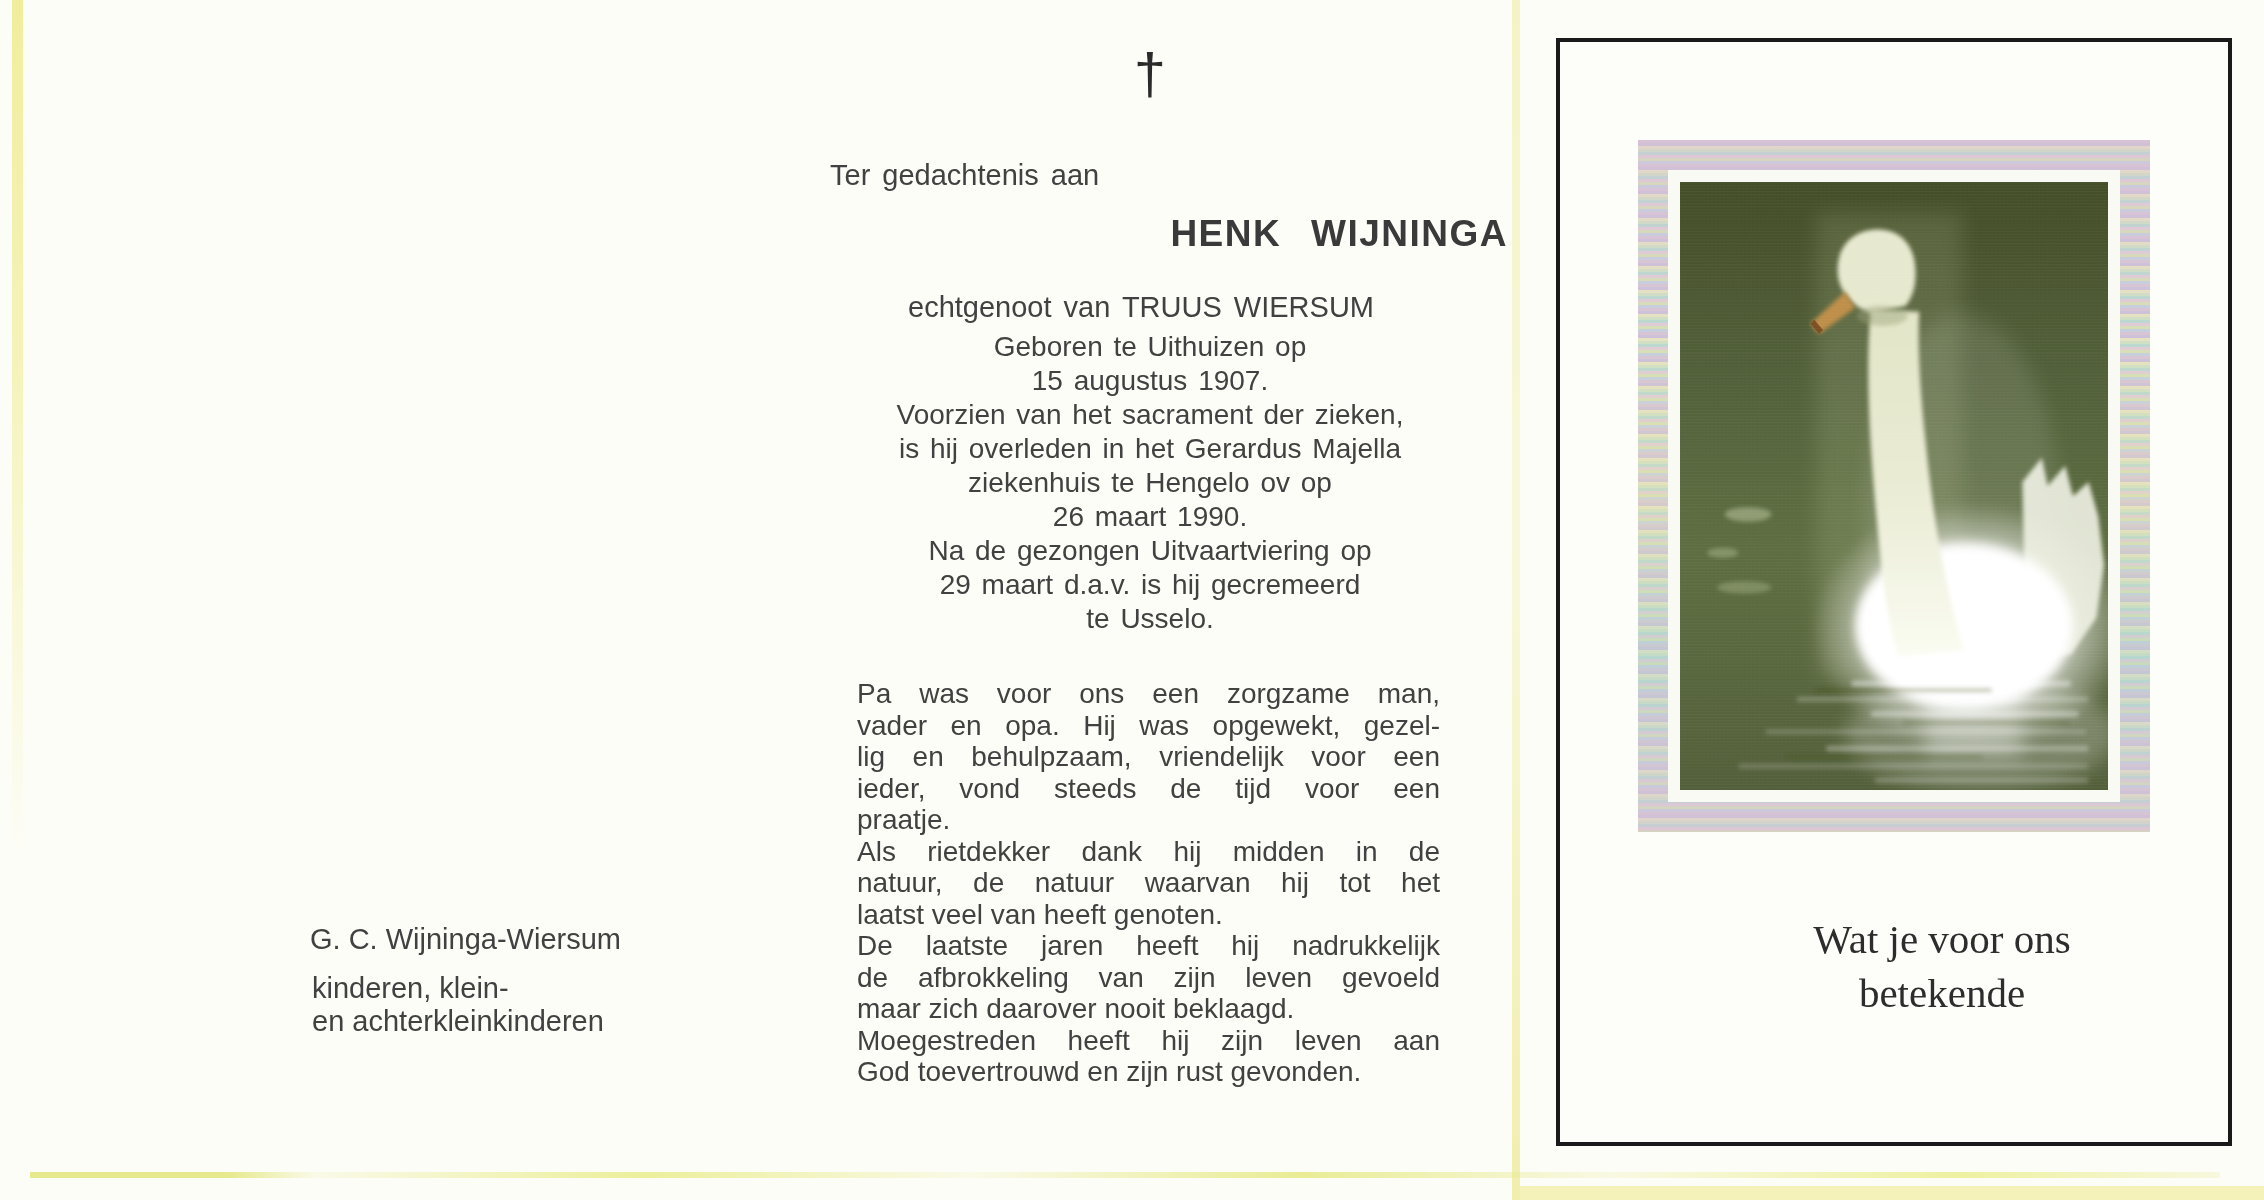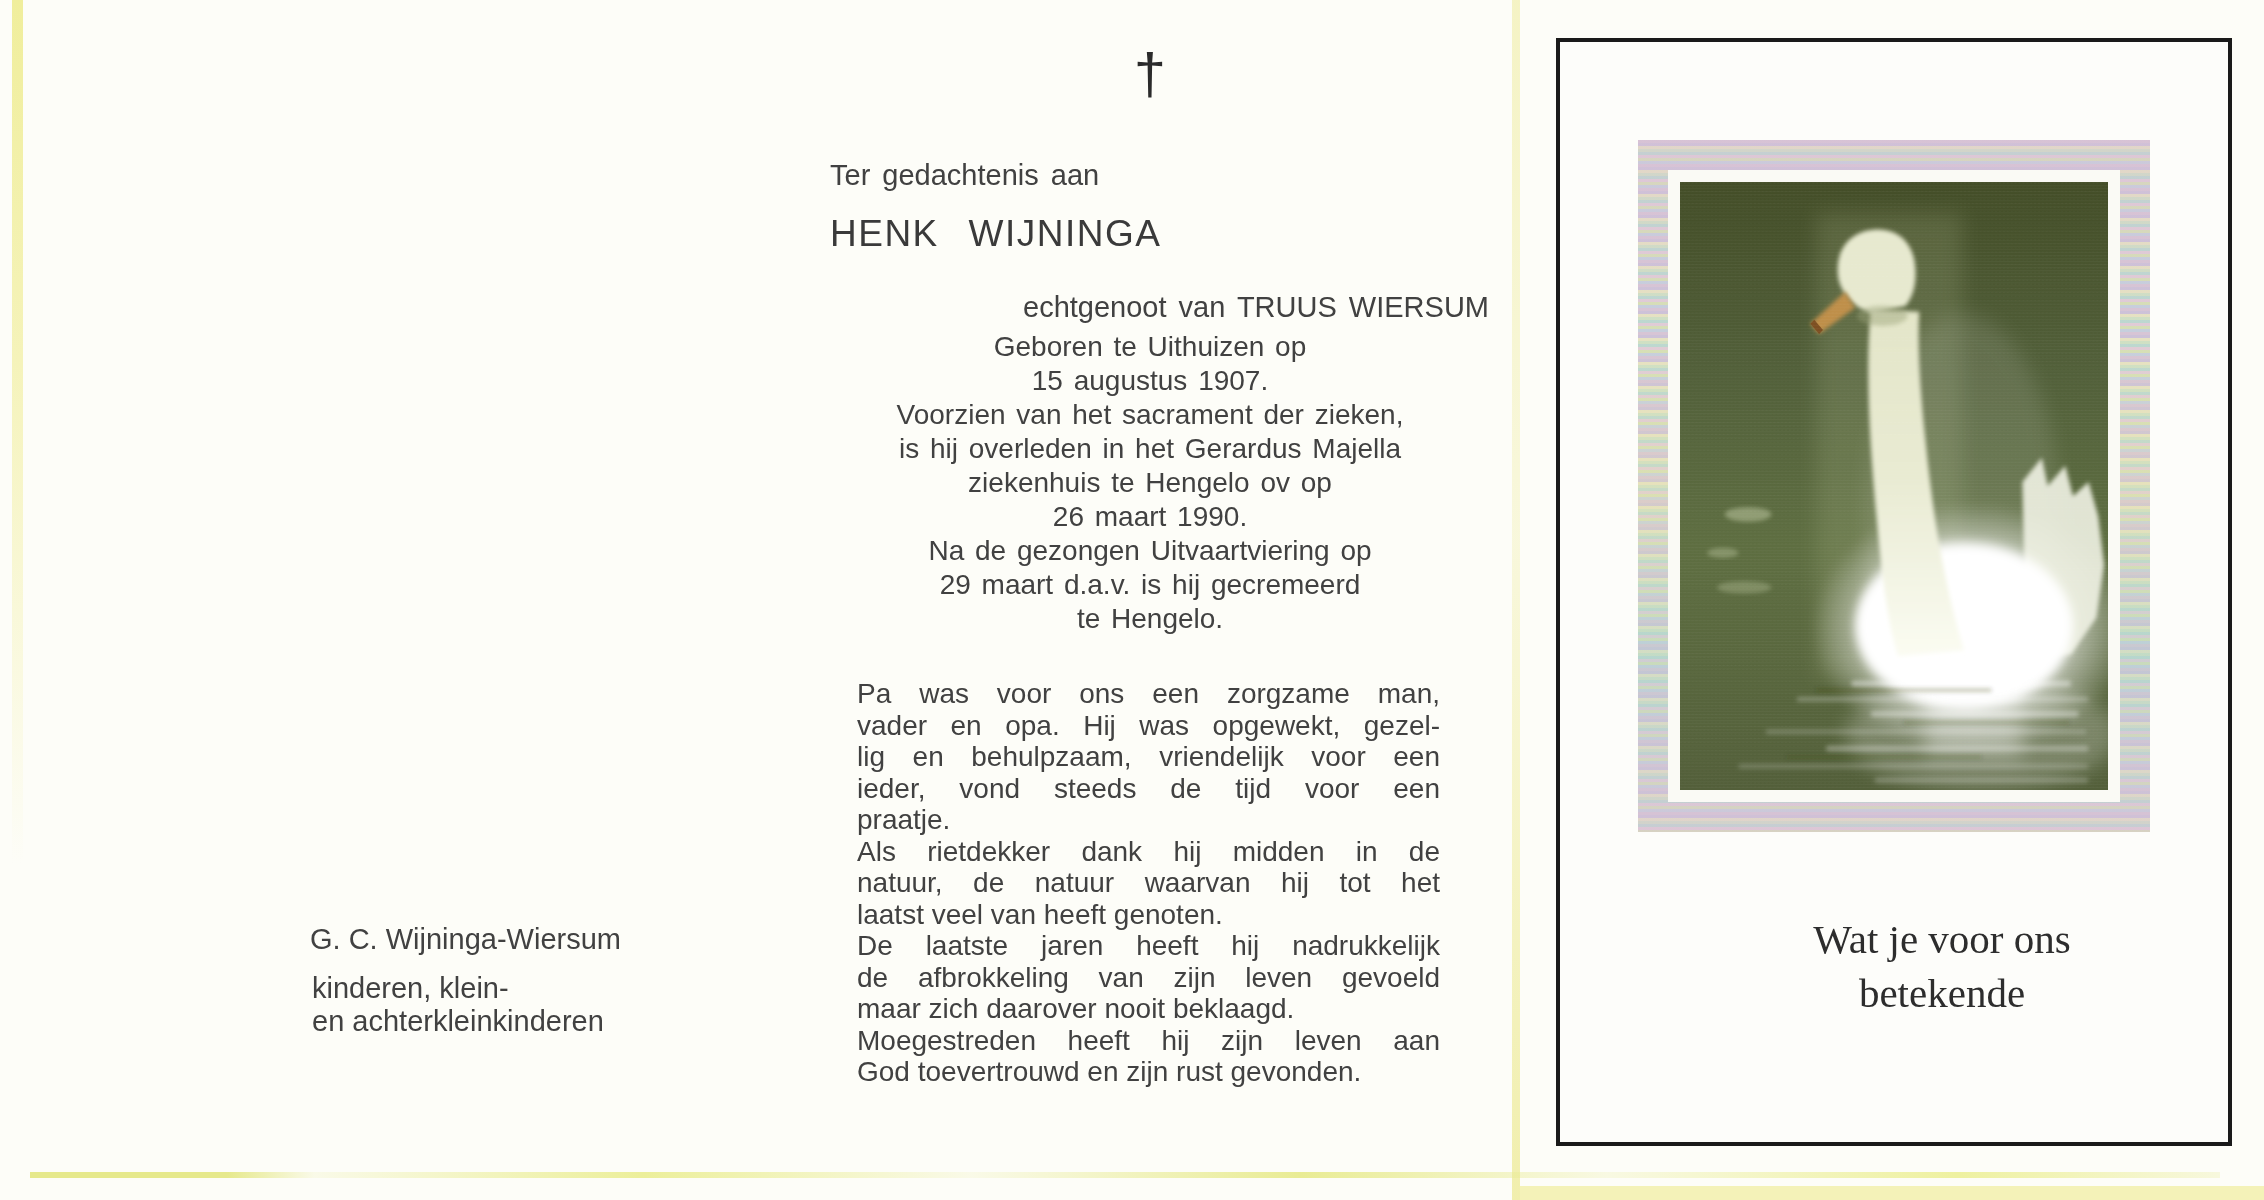--- a/index.html
+++ b/index.html
@@ -16,24 +16,24 @@
                  background:linear-gradient(180deg,rgba(238,235,154,.55),rgba(238,235,154,.3) 45%,rgba(238,235,154,.8)); }
   .bottom-line { left:30px; top:1172px; width:2190px; height:6px;
                  background:linear-gradient(90deg,#e6e98c 0%,#e6e98c 9%,rgba(230,233,140,.15) 13%,#ecef9a 28%,rgba(230,233,140,.15) 43%,#e9ec94 58%,rgba(230,233,140,.2) 72%,#eef1a0 88%,rgba(230,233,140,.25) 100%); }
   .bottom-strip-right { left:1520px; top:1186px; width:744px; height:14px; background:#f4f2b8; }
 
   
   .cross-block { left:830px; top:42px;  width:640px; text-align:center;
                  font-size:58px; line-height:64px; color:#2b2b2b; }
   .intro       { left:830px; top:158px; width:640px; text-align:left;
                  font-size:29px; line-height:34px; word-spacing:4px; }
-  .name        { left:830px; top:212px; width:640px; text-align:left;
-                 font-size:37px; line-height:44px; font-weight:normal; color:#3a3a3a;
+  .name        { left:868px; top:212px; width:640px; text-align:right;
+                 font-size:37px; line-height:44px; font-weight:bold; color:#3a3a3a;
                  letter-spacing:1.5px; word-spacing:18px; }
-  .spouse      { left:849px; top:290px; width:640px; text-align:right;
+  .spouse      { left:821px; top:290px; width:640px; text-align:center;
                  font-size:29px; line-height:34px; word-spacing:4px; }
   .dates       { left:830px; top:330px; width:640px; }
   .cline       { text-align:center; font-size:28px; line-height:34px; word-spacing:3px; }
 
   .memory      { left:857px; top:678px; width:583px; }
   .thanks      { left:115px; top:716px; width:577px; }
   .jline       { font-size:28px; line-height:31.5px; text-align:justify; text-align-last:justify; }
   .jline.jlast { text-align-last:left; }
 
   .signature   { left:310px; top:922px; width:420px; font-size:29px; line-height:34px; }
@@ -74,21 +74,21 @@
   <div class="abs spouse">echtgenoot van TRUUS WIERSUM</div>
   <div class="abs dates">
       <div class="cline">Geboren te Uithuizen op</div>
       <div class="cline">15 augustus 1907.</div>
       <div class="cline">Voorzien van het sacrament der zieken,</div>
       <div class="cline">is hij overleden in het Gerardus Majella</div>
       <div class="cline">ziekenhuis te Hengelo ov op</div>
       <div class="cline">26 maart 1990.</div>
       <div class="cline">Na de gezongen Uitvaartviering op</div>
       <div class="cline">29 maart d.a.v. is hij gecremeerd</div>
-      <div class="cline">te Hengelo.</div>
+      <div class="cline">te Usselo.</div>
     </div>
   <div class="abs memory">
       <div class="jline">Pa was voor ons een zorgzame man,</div>
       <div class="jline">vader en opa. Hij was opgewekt, gezel-</div>
       <div class="jline">lig en behulpzaam, vriendelijk voor een</div>
       <div class="jline">ieder, vond steeds de tijd voor een</div>
       <div class="jline jlast">praatje.</div>
       <div class="jline">Als rietdekker dank hij midden in de</div>
       <div class="jline">natuur, de natuur waarvan hij tot het</div>
       <div class="jline jlast">laatst veel van heeft genoten.</div>

